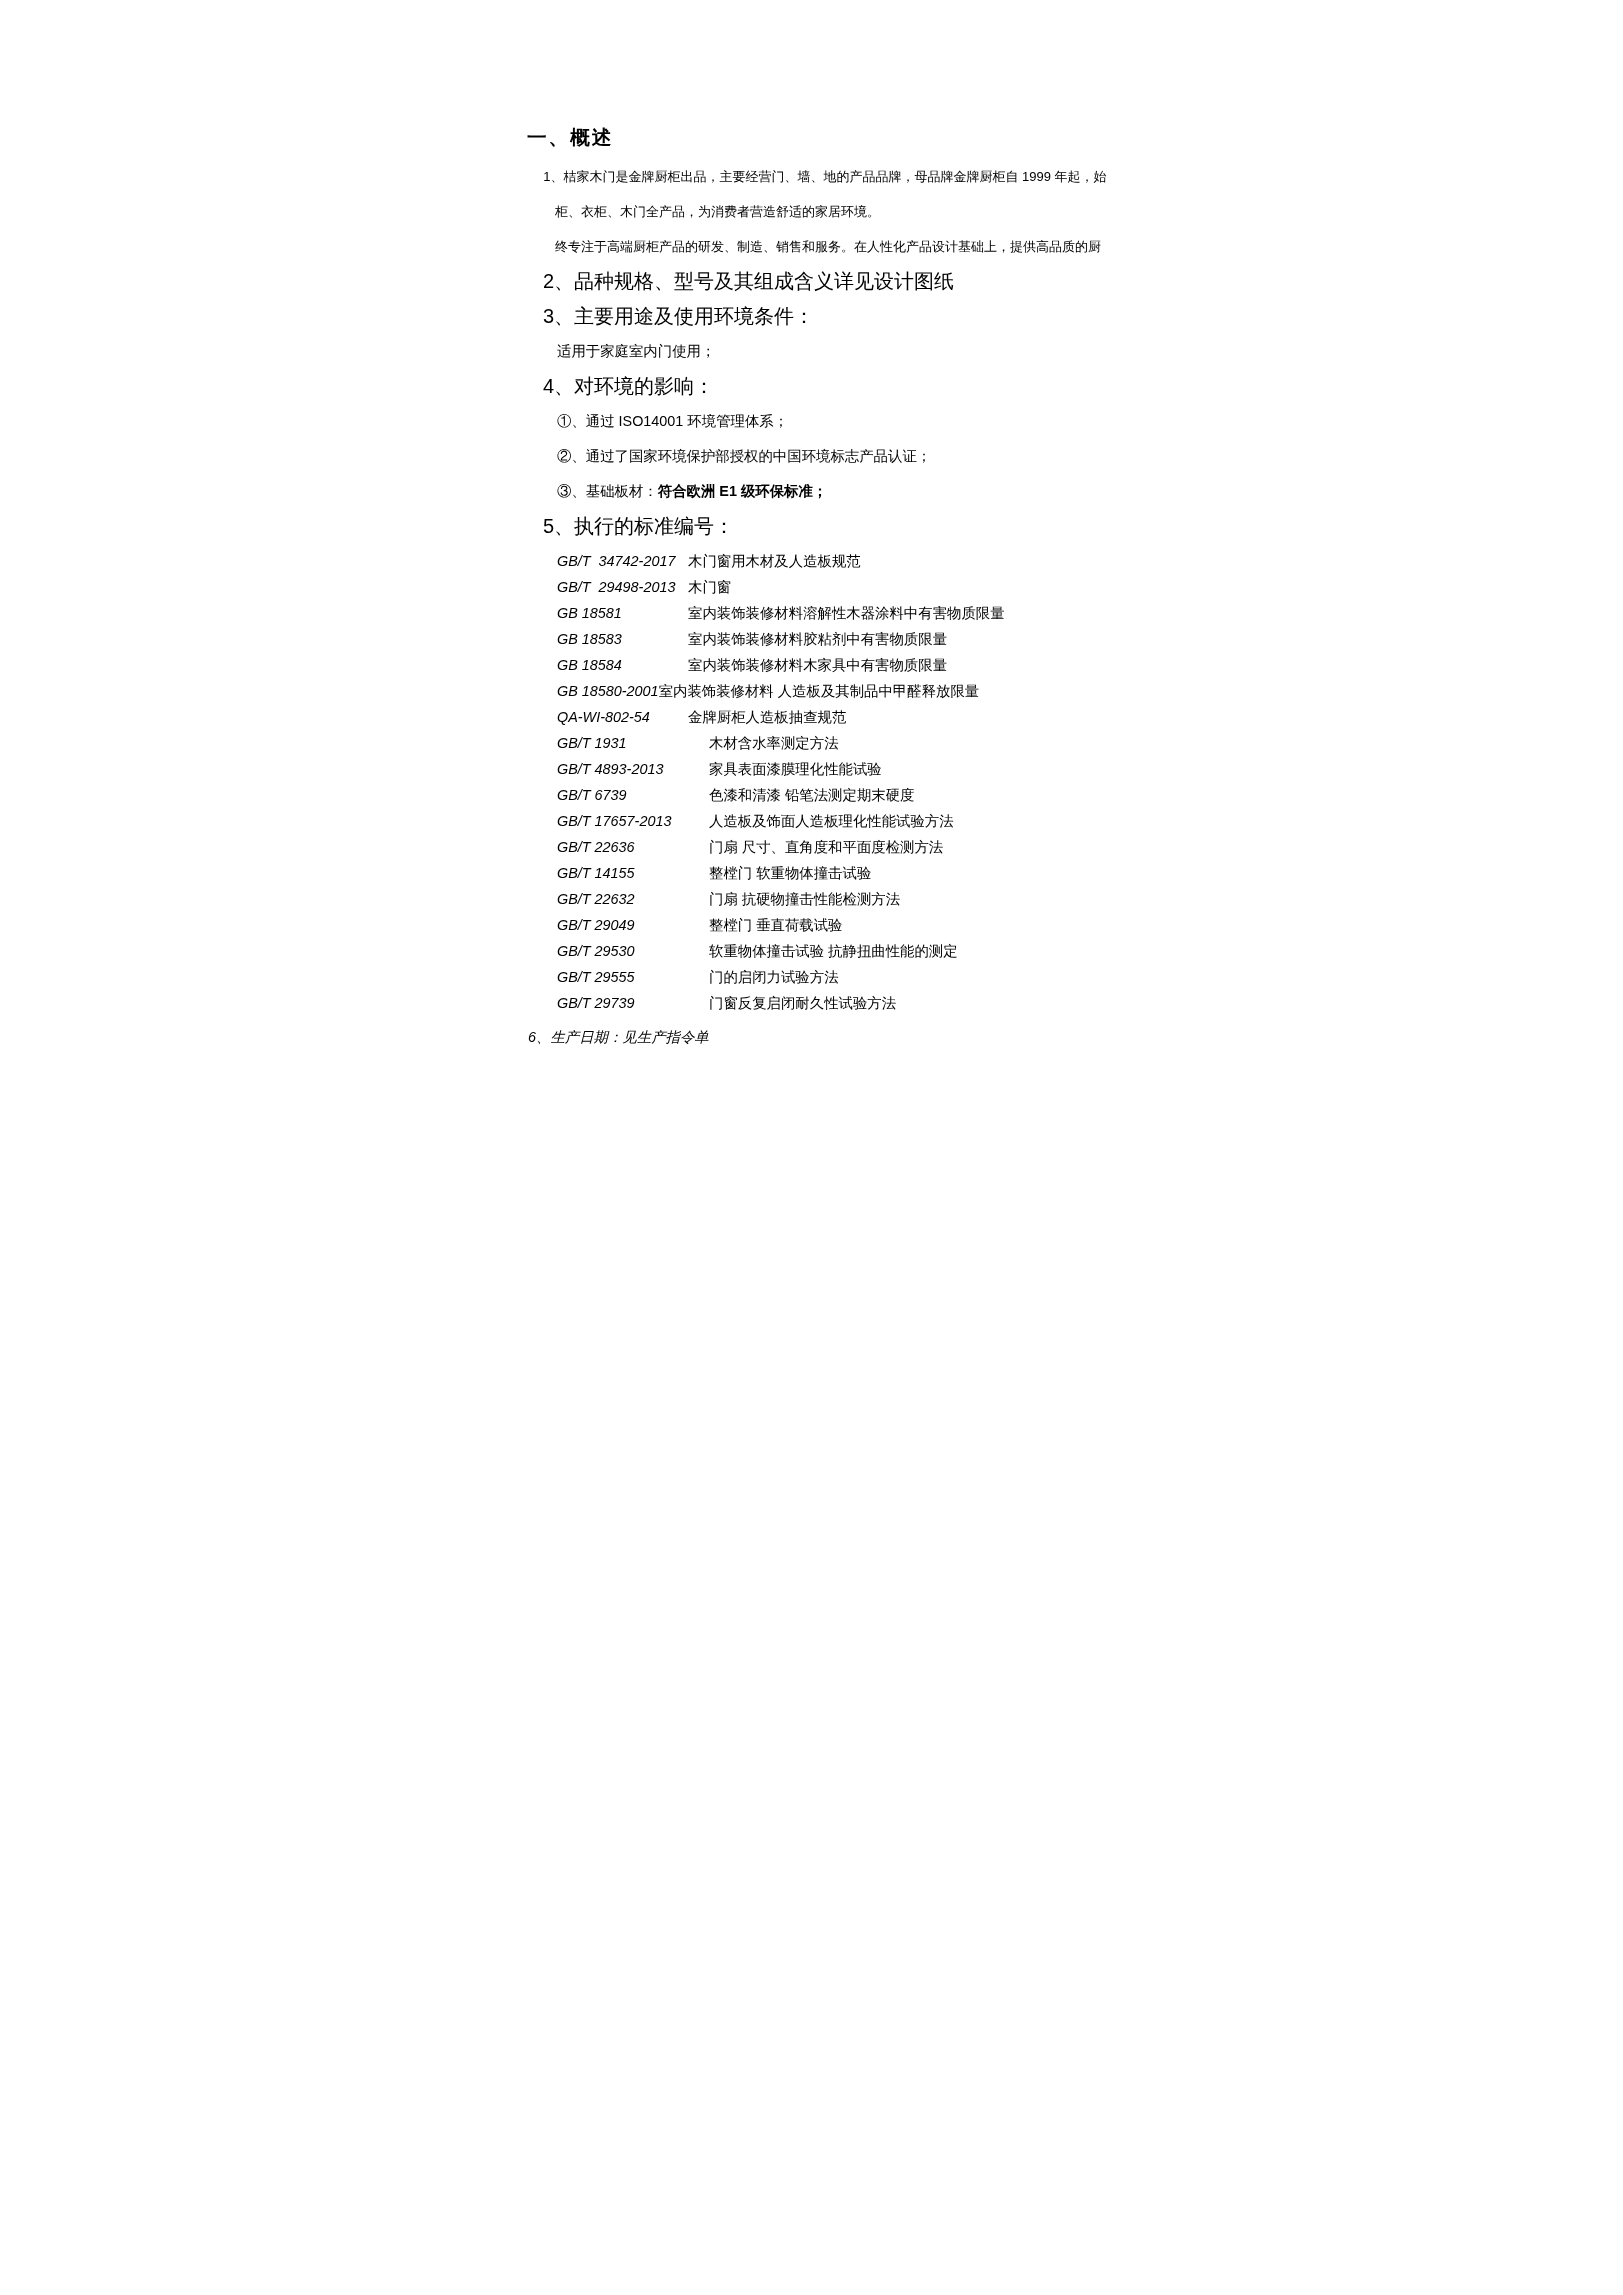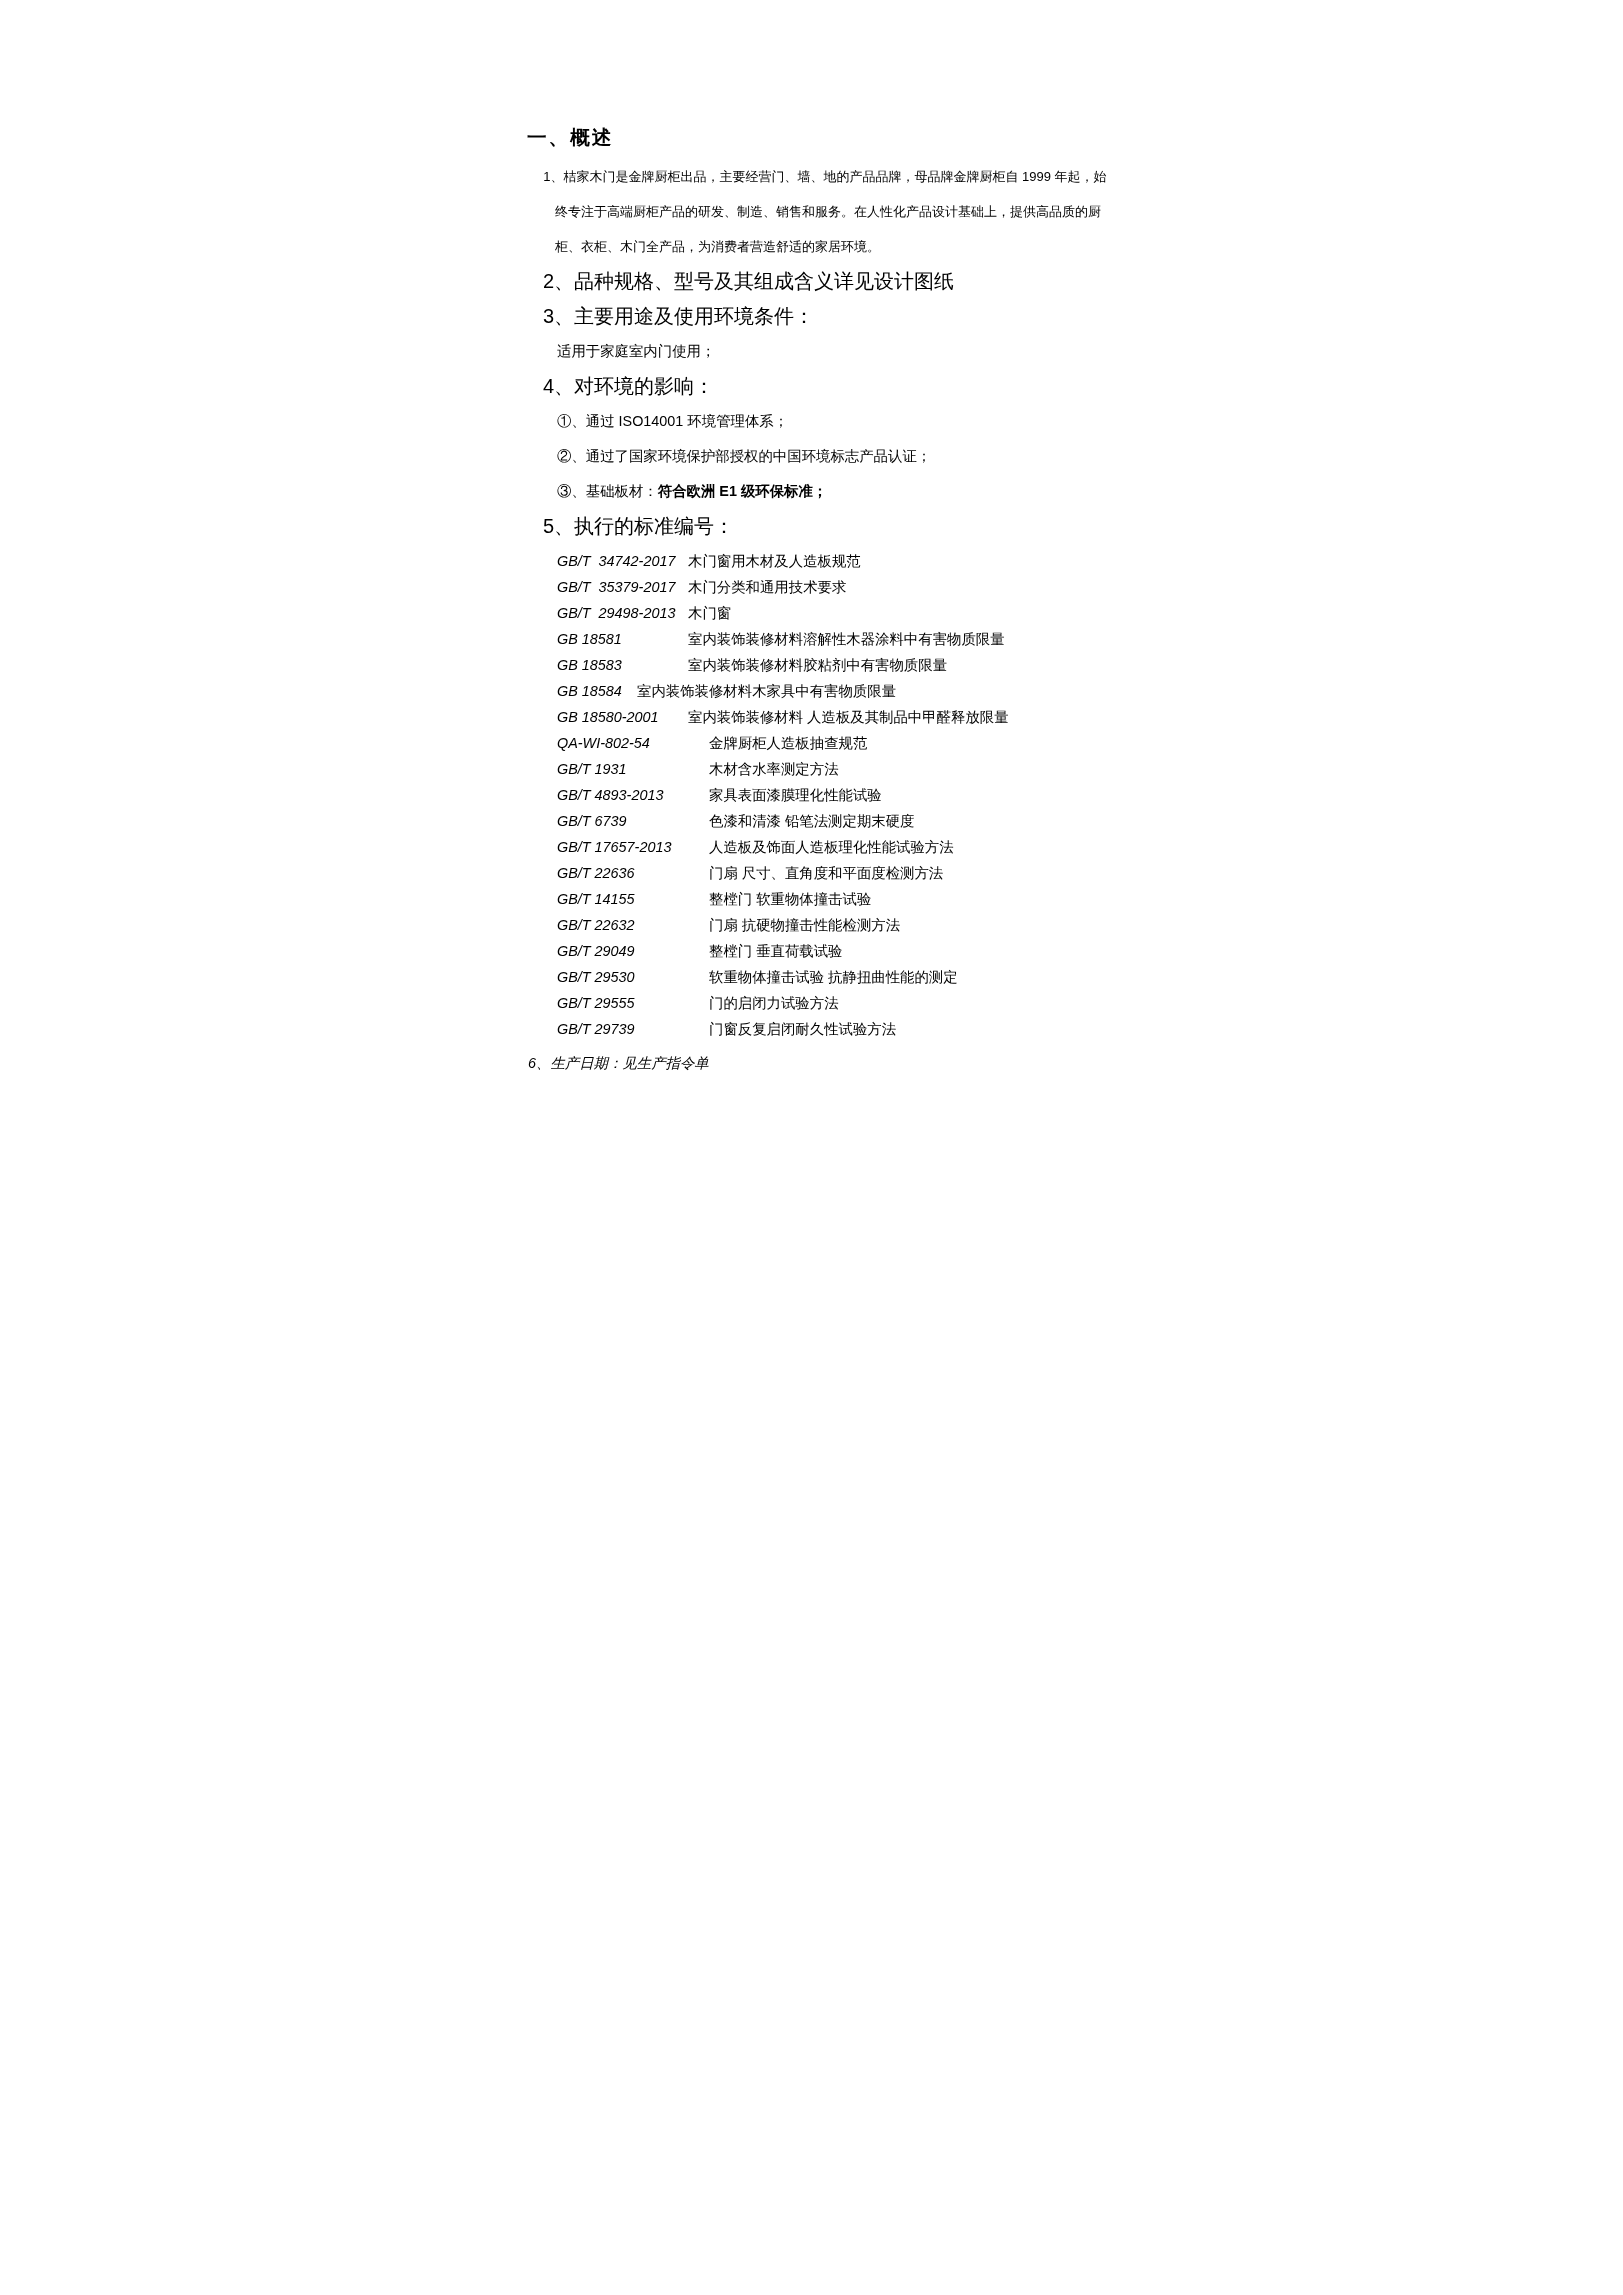--- a/index.html
+++ b/index.html
@@ -80,40 +80,39 @@
 </style>
 </head>
 <body>
 
 <div class="page">
 
   <h1 class="doc-title">一、概述</h1>
 
   <div class="para">
     <div class="first-line">1、桔家木门是金牌厨柜出品，主要经营门、墙、地的产品品牌，母品牌金牌厨柜自 1999 年起，始</div>
+    <div>柜、衣柜、木门全产品，为消费者营造舒适的家居环境。</div>
     <div>终专注于高端厨柜产品的研发、制造、销售和服务。在人性化产品设计基础上，提供高品质的厨</div>
-    <div>柜、衣柜、木门全产品，为消费者营造舒适的家居环境。</div>
   </div>
 
   <div class="item">2、品种规格、型号及其组成含义详见设计图纸</div>
 
   <div class="item">3、主要用途及使用环境条件：</div>
   <div class="sub-item">适用于家庭室内门使用；</div>
 
   <div class="item">4、对环境的影响：</div>
   <div class="sub-item">①、通过 ISO14001 环境管理体系；</div>
   <div class="sub-item">②、通过了国家环境保护部授权的中国环境标志产品认证；</div>
   <div class="sub-item"><span>③、基础板材：</span><span class="bold-part">符合欧洲 E1 级环保标准；</span></div>
 
   <div class="item">5、执行的标准编号：</div>
 
   <div class="std-list">
   <div class="std-row"><span class="code">GB/T  34742-2017</span><span class="name">木门窗用木材及人造板规范</span></div>
 
-  <div class="std-row"><span class="code">GB/T  35379-2017</span><span class="name">木门分类和通用技术要求</span></div>
 
   <div class="std-row"><span class="code">GB/T  29498-2013</span><span class="name">木门窗</span></div>
 
   <div class="std-row"><span class="code">GB 18581</span><span class="name">室内装饰装修材料溶解性木器涂料中有害物质限量</span></div>
 
   <div class="std-row"><span class="code">GB 18583</span><span class="name">室内装饰装修材料胶粘剂中有害物质限量</span></div>
 
   <div class="std-row"><span class="code">GB 18584</span><span class="name">室内装饰装修材料木家具中有害物质限量</span></div>
 
   <div class="std-row"><span class="code">GB 18580-2001</span><span class="name">室内装饰装修材料 人造板及其制品中甲醛释放限量</span></div>

